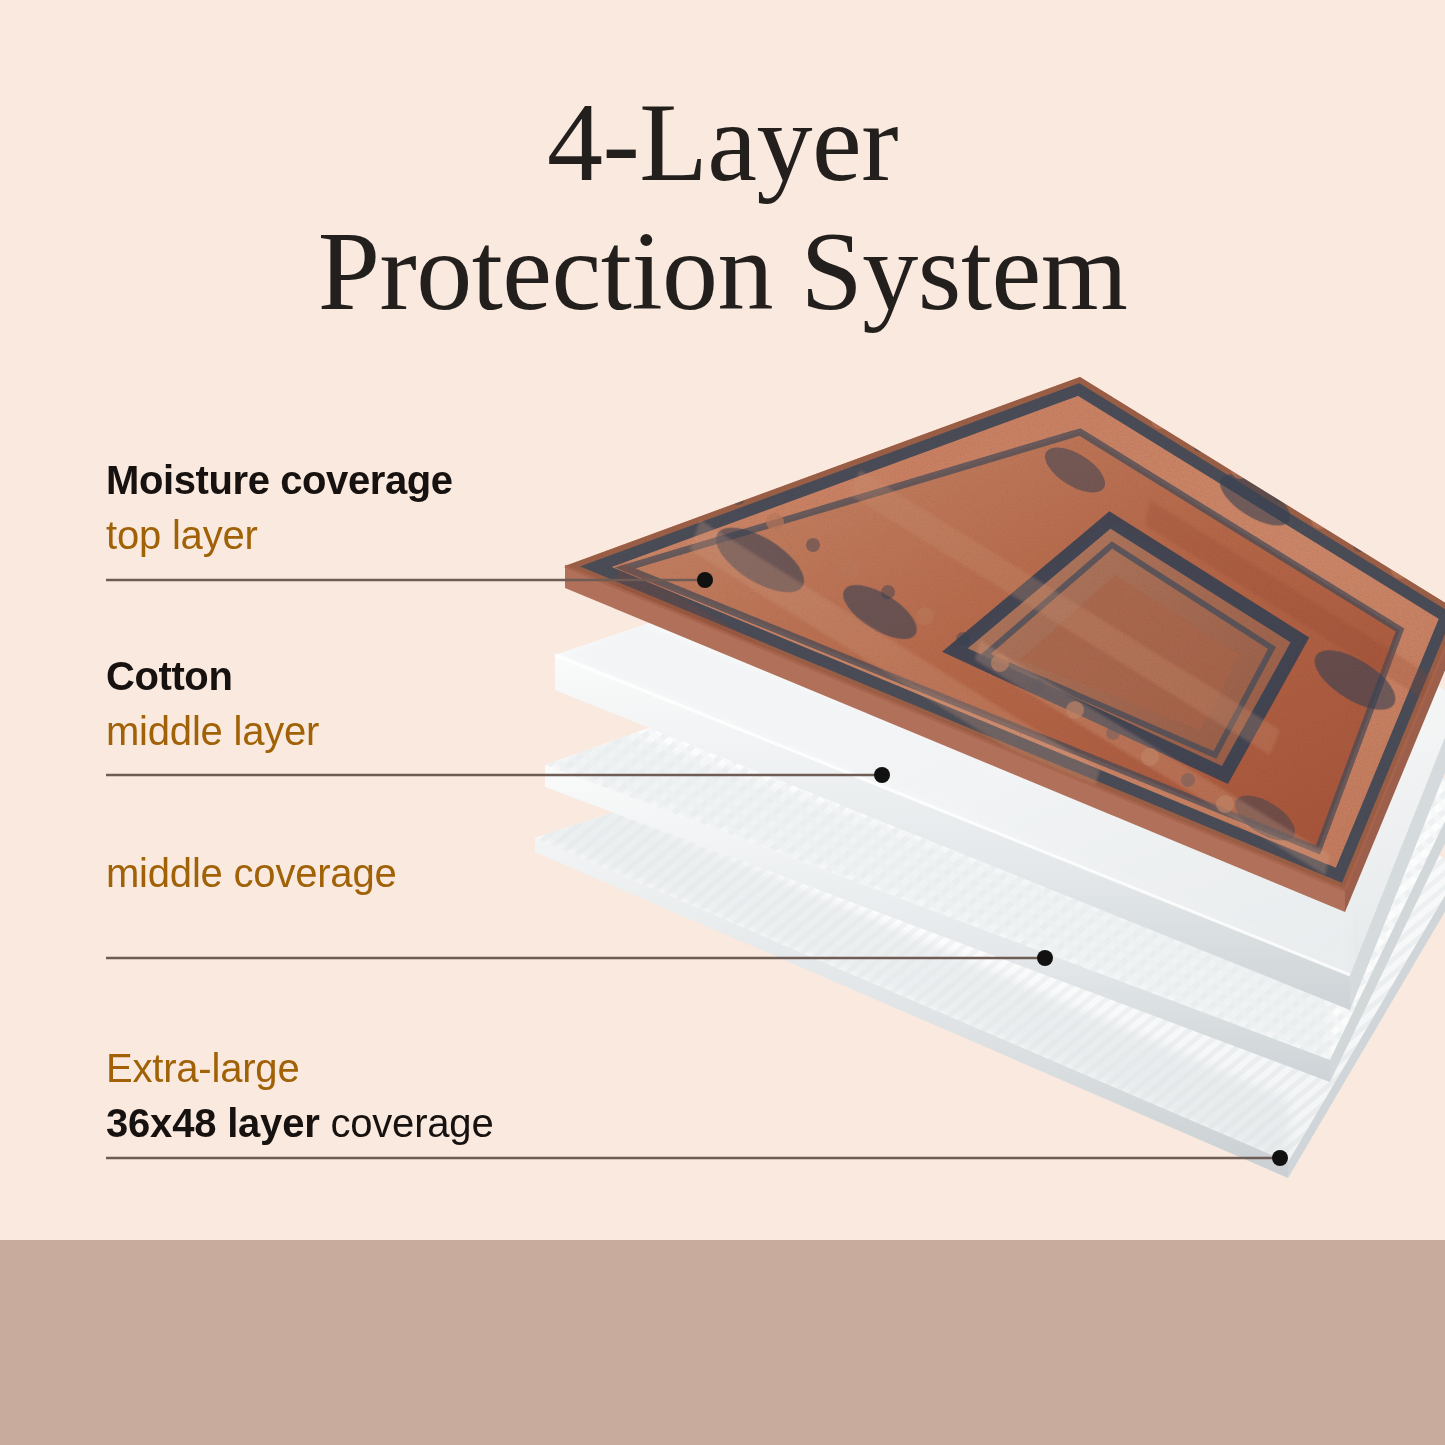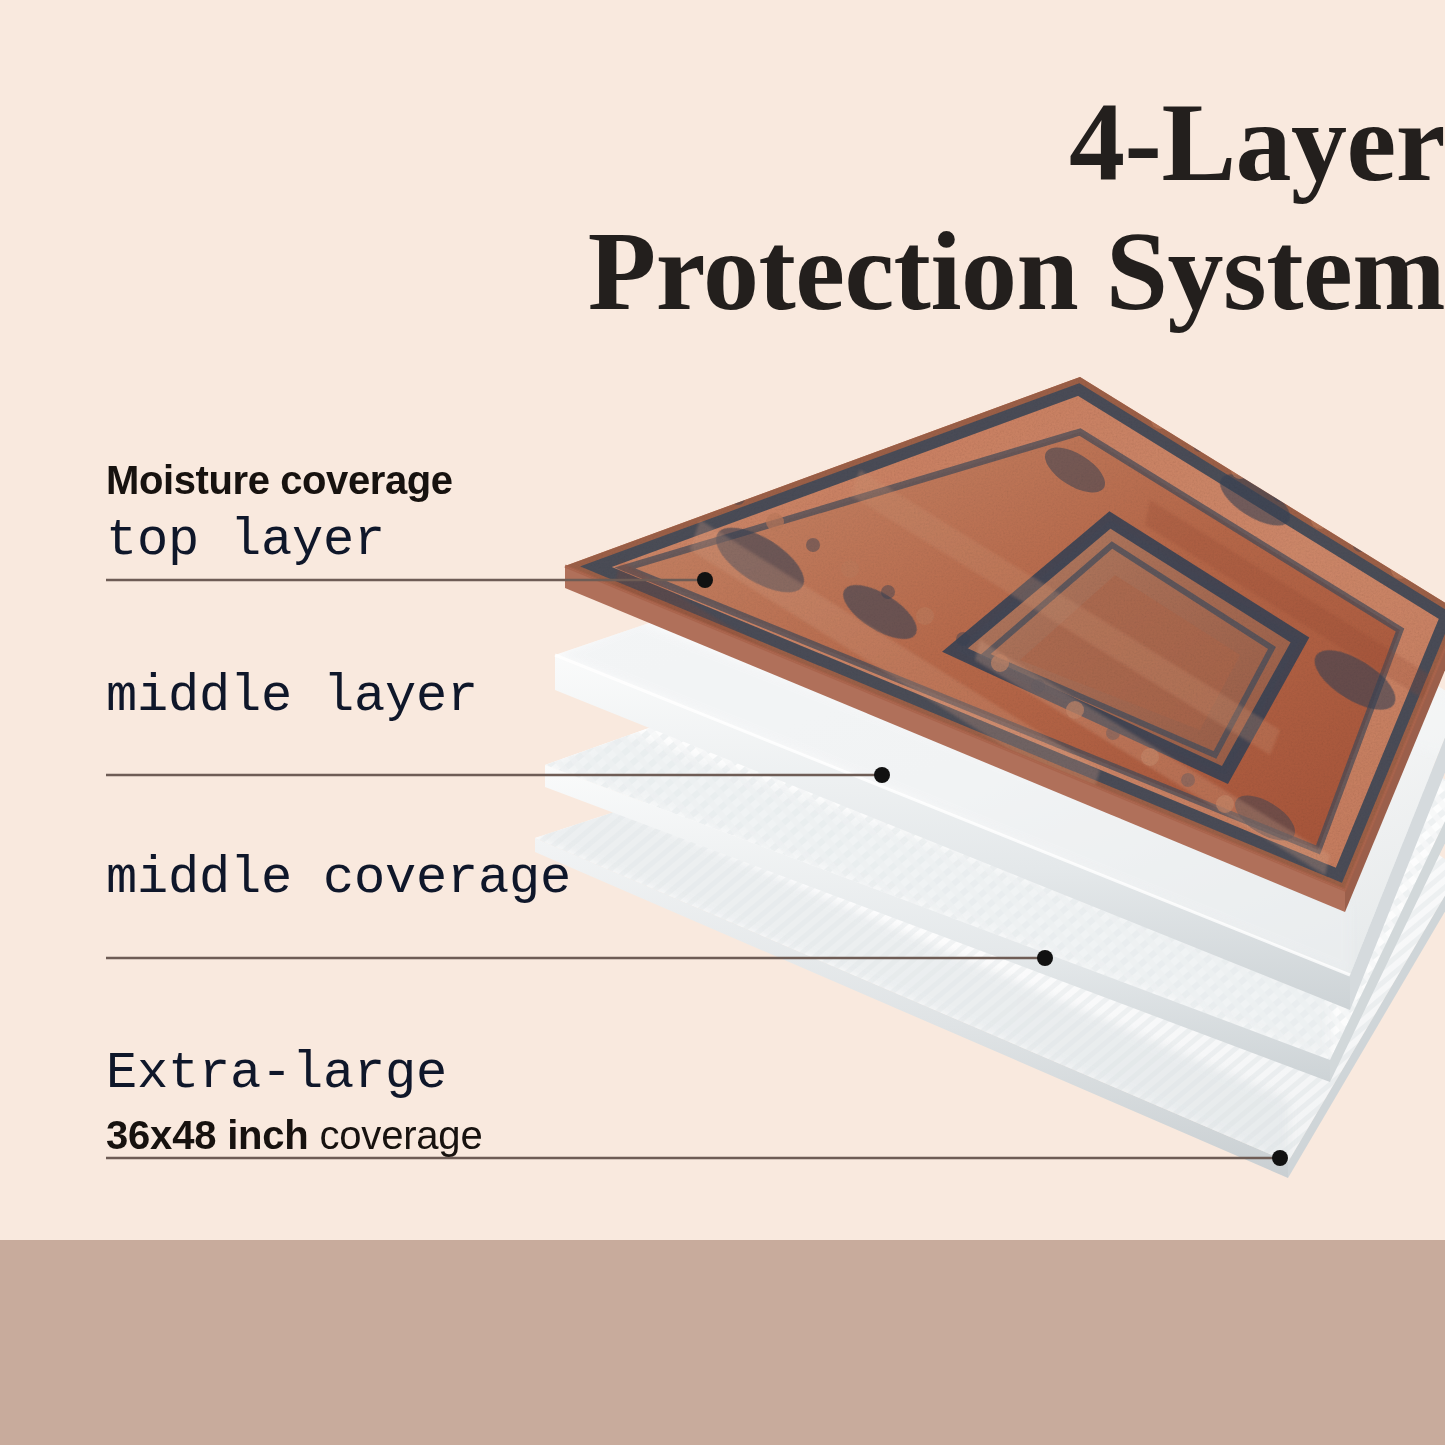--- a/index.html
+++ b/index.html
@@ -7,43 +7,43 @@
     width:1445px;height:1445px;overflow:hidden;
     background:#f9e9de;
     font-family:"Liberation Sans", sans-serif;
     -webkit-font-smoothing:antialiased;
   }
   #page{position:relative;width:1445px;height:1445px;background:#f9e9de;}
 
   
   .title-block{
     position:absolute;left:0;top:78px;width:1445px;
-    text-align:right;
+    text-align:center;
     font-family:"Liberation Serif", "DejaVu Serif", serif;
     color:#231f1d;
-    font-weight:700;
+    font-weight:400;
     font-size:112px;
     line-height:1.15;
     letter-spacing:-0.5px;
   }
   .title-line{display:block;white-space:nowrap;}
   .title-line.l2{font-size:112px;}
 
   
   .stack-svg{position:absolute;left:0;top:0;width:1445px;height:1445px;pointer-events:none;}
 
   
   .label{
     position:absolute;
     color:#17120f;
     line-height:1.0;
   }
   .label .ln{display:block;white-space:nowrap;}
   .ln.bold{font-weight:700;font-size:40px;letter-spacing:-0.4px;}
-  .ln.light{font-weight:300;font-size:52px;letter-spacing:-0.2px;margin-top:15px;color:#0f172a;font-family:Liberation Mono, monospace;}
+  .ln.light{font-weight:300;font-size:40px;letter-spacing:-0.2px;margin-top:15px;color:#a16207;}
   .ln.mix{font-size:40px;font-weight:300;letter-spacing:-0.2px;margin-top:15px;}
   .ln.mix b{font-weight:700;}
 
   .lbl1{left:106px;top:460px;}
   .lbl2{left:106px;top:656px;}
   .lbl3{left:106px;top:838px;}
   .lbl4{left:106px;top:1036px;}
 
   
   .bottom-bar{
@@ -267,30 +267,31 @@
       <circle cx="1280" cy="1158" r="8"></circle>
     </g>
   </svg>
 
   <div class="label lbl1">
     <span class="ln bold">Moisture coverage</span>
     <span class="ln light">top layer</span>
   </div>
 
   <div class="label lbl2">
+    <span class="ln bold">Cotton</span>
     <span class="ln light">middle layer</span>
   </div>
 
   <div class="label lbl3">
     <span class="ln light">middle coverage</span>
   </div>
 
   <div class="label lbl4">
     <span class="ln light" style="margin-top:12px">Extra-large</span>
-    <span class="ln mix"><b>36x48 inch</b><span> coverage</span></span>
+    <span class="ln mix"><b>36x48 layer</b><span> coverage</span></span>
   </div>
 
   <div class="bottom-bar">
     
     
   </div>
 
 </div>
 
 </body></html>

